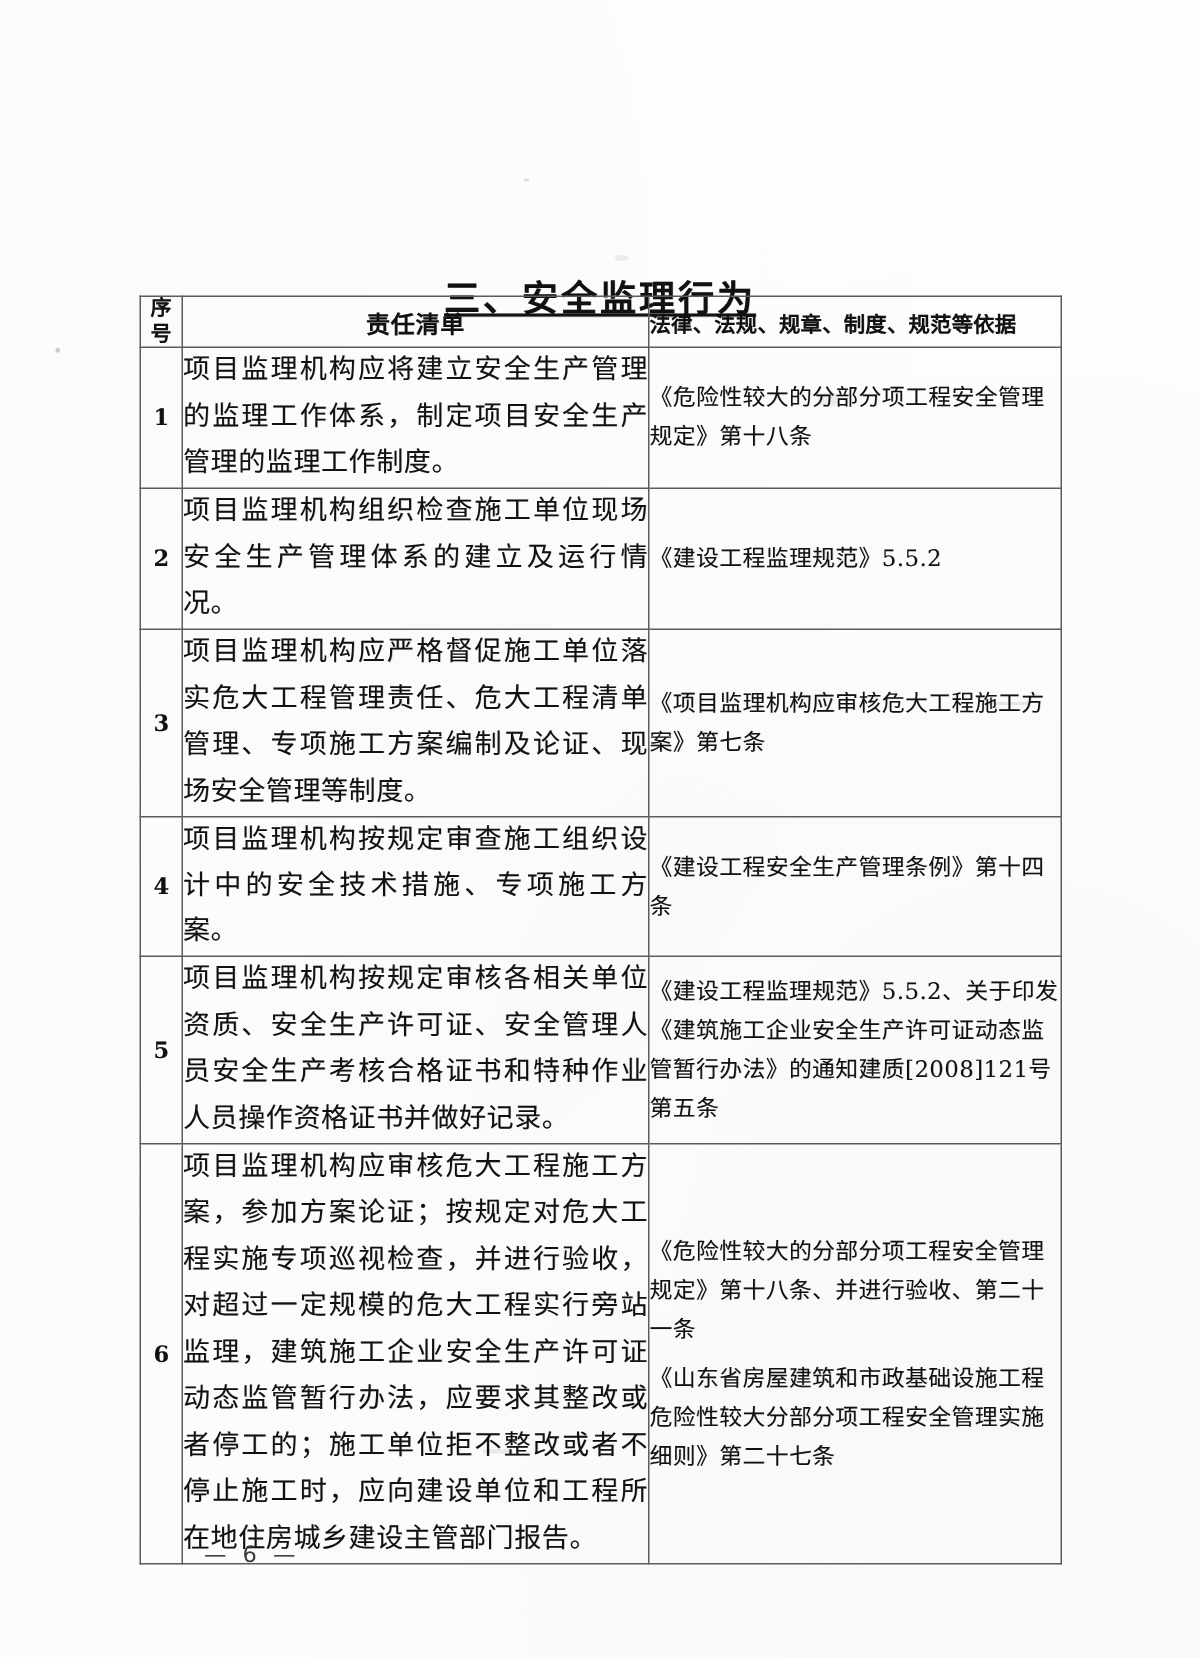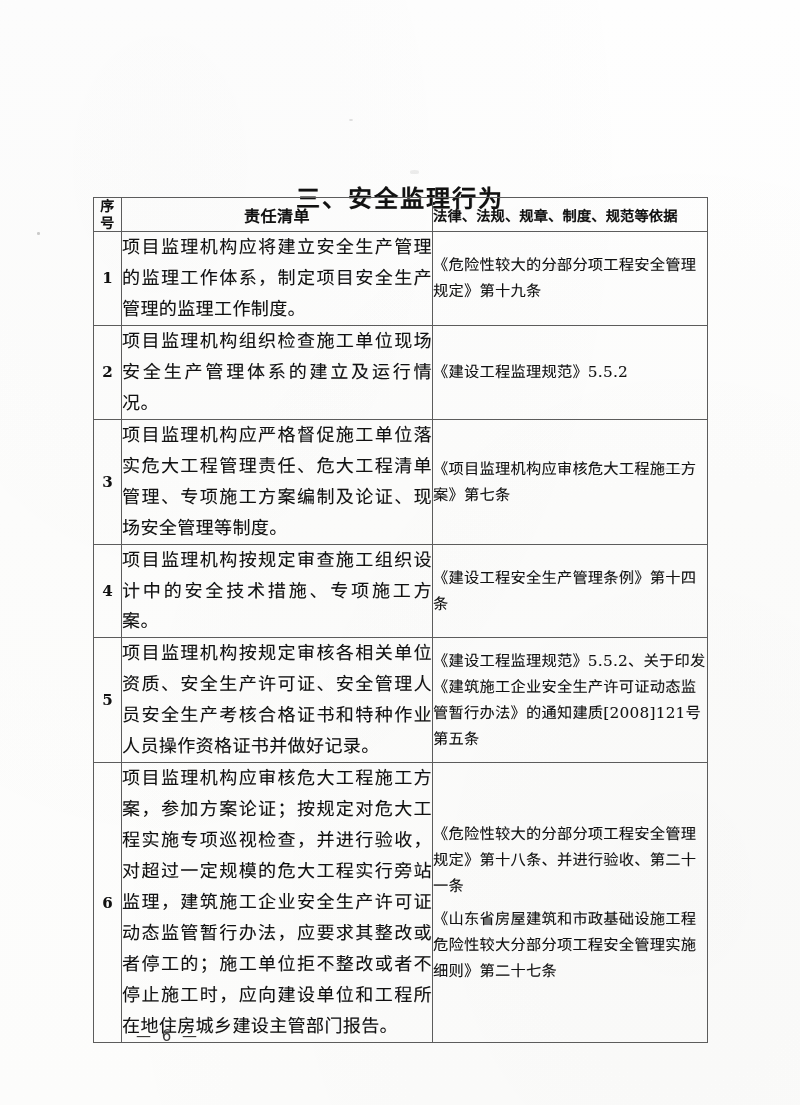--- a/index.html
+++ b/index.html
@@ -39,20 +39,21 @@
     left: 0;
     right: 0;
     top: 163px;
     text-align: center;
     font-family: "DejaVu Serif", "Liberation Serif", serif;
     font-weight: bold;
     font-size: 24px;
     letter-spacing: 2px;
     color: #111;
     text-shadow: 0.4px 0.3px 0 rgba(0,0,0,0.30);
+    text-decoration: underline;
   }
 
   .resp-table {
     position: absolute;
     left: 93px;
     top: 197px;
     width: 614px;
     border-collapse: collapse;
     table-layout: fixed;
     background: transparent;
@@ -167,21 +168,21 @@
         </th>
         <th class="th-resp">责任清单</th>
         <th class="th-basis">法律、法规、规章、制度、规范等依据</th>
       </tr>
     </thead>
     <tbody>
       <tr class="r1">
         <td class="cell-no">1</td>
         <td class="cell-resp">项目监理机构应将建立安全生产管理的监理工作体系，制定项目安全生产管理的监理工作制度。</td>
         <td class="cell-basis">
-          <p>《危险性较大的分部分项工程安全管理规定》第十九条</p>
+          <p>《危险性较大的分部分项工程安全管理规定》第十八条</p>
         </td>
       </tr>
       <tr>
         <td class="cell-no">2</td>
         <td class="cell-resp">项目监理机构组织检查施工单位现场安全生产管理体系的建立及运行情况。</td>
         <td class="cell-basis">
           <p>《建设工程监理规范》5.5.2</p>
         </td>
       </tr>
       <tr>

